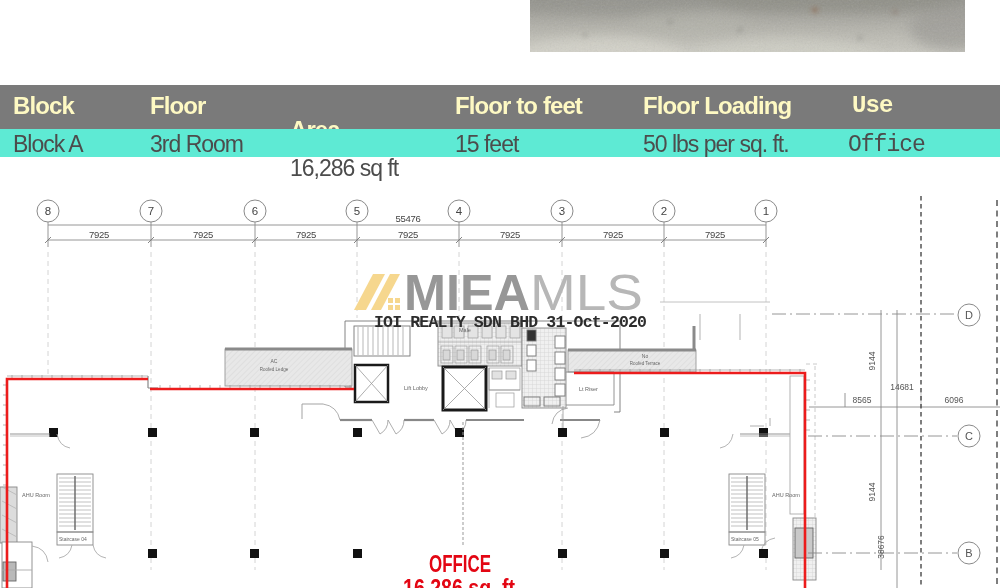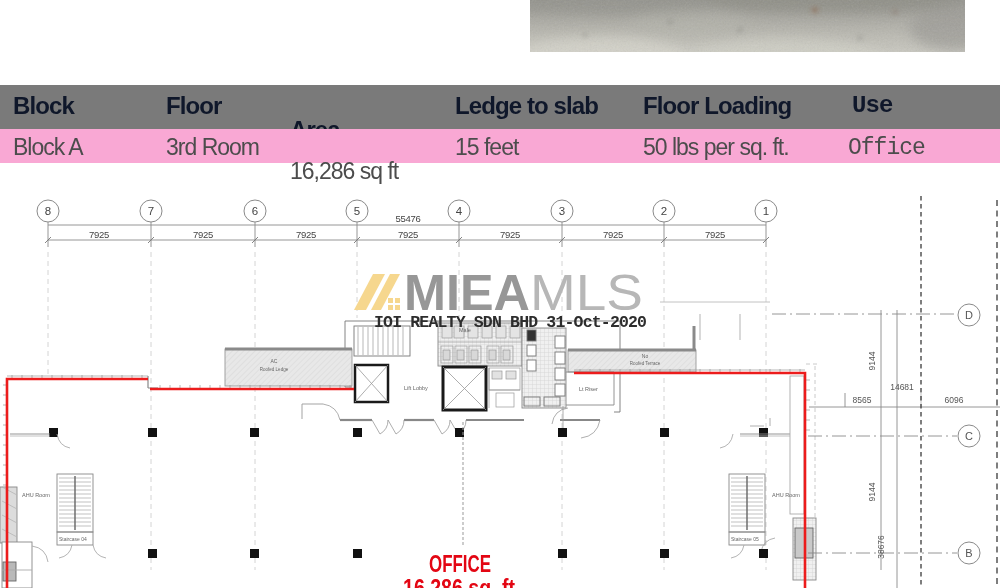--- a/index.html
+++ b/index.html
@@ -1,21 +1,21 @@
 <!DOCTYPE html>
 <html><head>
 <meta charset="utf-8">
 <style>
   html,body{margin:0;padding:0;background:#fff;width:1000px;height:588px;overflow:hidden;}
   body{font-family:"Liberation Sans", sans-serif;position:relative;}
   .abs{position:absolute;}
   #photo{left:530px;top:0;width:435px;height:52px;overflow:hidden;}
-  #hdr{left:0;top:85px;width:1000px;height:44px;background:#7a7a7a;color:#0f172a;font-weight:bold;font-size:24px;letter-spacing:-0.9px;}
-  #row{left:0;top:129px;width:1000px;height:34px;background:#f9a8d4;color:#4c4c4c;font-size:23px;letter-spacing:-1px;}
-  .c1{left:13px;} .c2{left:166px;} .c3{left:290px;margin-top:24px;} .c4{left:455px;} .c5{left:643px;text-align:center;} .c6{left:852px;font-family:Liberation Mono, monospace;}
+  #hdr{left:0;top:85px;width:1000px;height:44px;background:#7a7a7a;color:#fef9c3;font-weight:bold;font-size:24px;letter-spacing:-0.9px;}
+  #row{left:0;top:129px;width:1000px;height:28px;background:#5eead4;color:#4c4c4c;font-size:23px;letter-spacing:-1px;}
+  .c1{left:13px;} .c2{left:150px;} .c3{left:290px;margin-top:24px;} .c4{left:455px;} .c5{left:643px;text-align:center;} .c6{left:852px;font-family:Liberation Mono, monospace;}
   .cell{position:absolute;top:50%;transform:translateY(-54%);white-space:nowrap;}
   #row .cell{transform:translateY(-43%);}
   #plan{left:0;top:195px;width:1000px;height:393px;}
 </style>
 </head>
 <body>
 <div class="abs" id="photo">
 <svg width="435" height="52" viewBox="0 0 435 52">
   <defs>
     <linearGradient id="pg" x1="0" y1="0" x2="0" y2="1">
@@ -53,21 +53,21 @@
     <circle cx="365" cy="12" r="2.5" fill="#8f8278"></circle>
     <circle cx="55" cy="35" r="2" fill="#96958e"></circle>
   </g>
 </svg>
 </div>
 
 <div class="abs" id="hdr">
   <span class="cell c1">Block</span>
   <span class="cell c2">Floor</span>
   <span class="cell c3">Area</span>
-  <span class="cell c4">Ledge to slab</span>
+  <span class="cell c4">Floor to feet</span>
   <span class="cell c5">Floor Loading</span>
   <span class="cell c6">Use</span>
 </div>
 <div class="abs" id="row">
   <span class="cell c1">Block A</span>
   <span class="cell c2">3rd Room</span>
   <span class="cell c3">16,286 sq ft</span>
   <span class="cell c4">15 feet</span>
   <span class="cell c5">50 lbs per sq. ft.</span>
   <span class="cell c6" style="left:848px;">Office</span>

